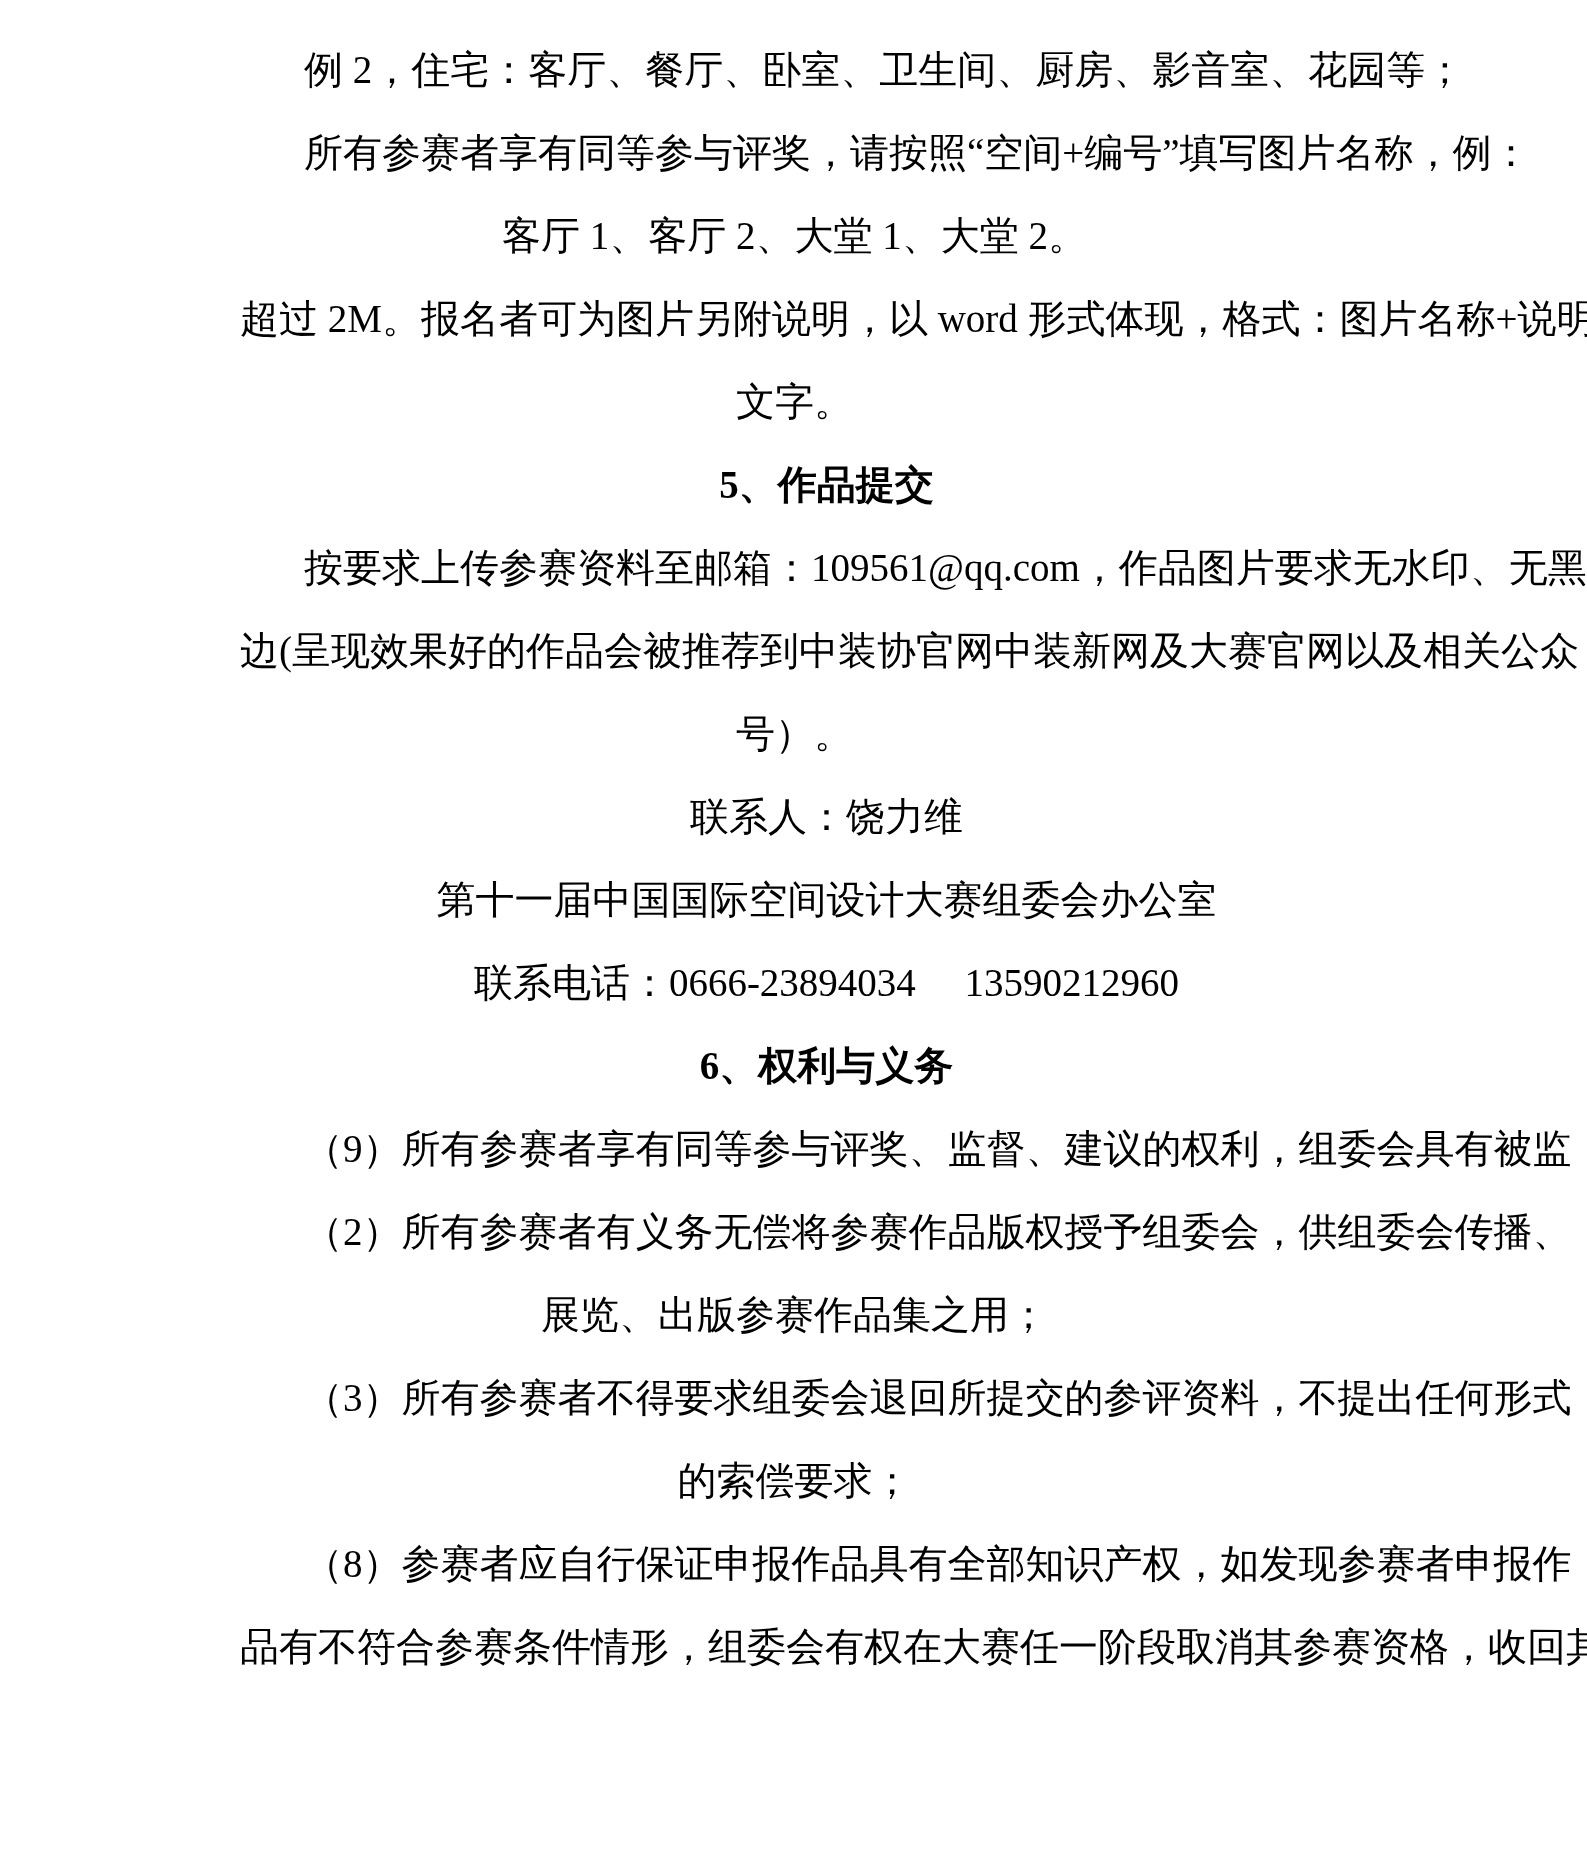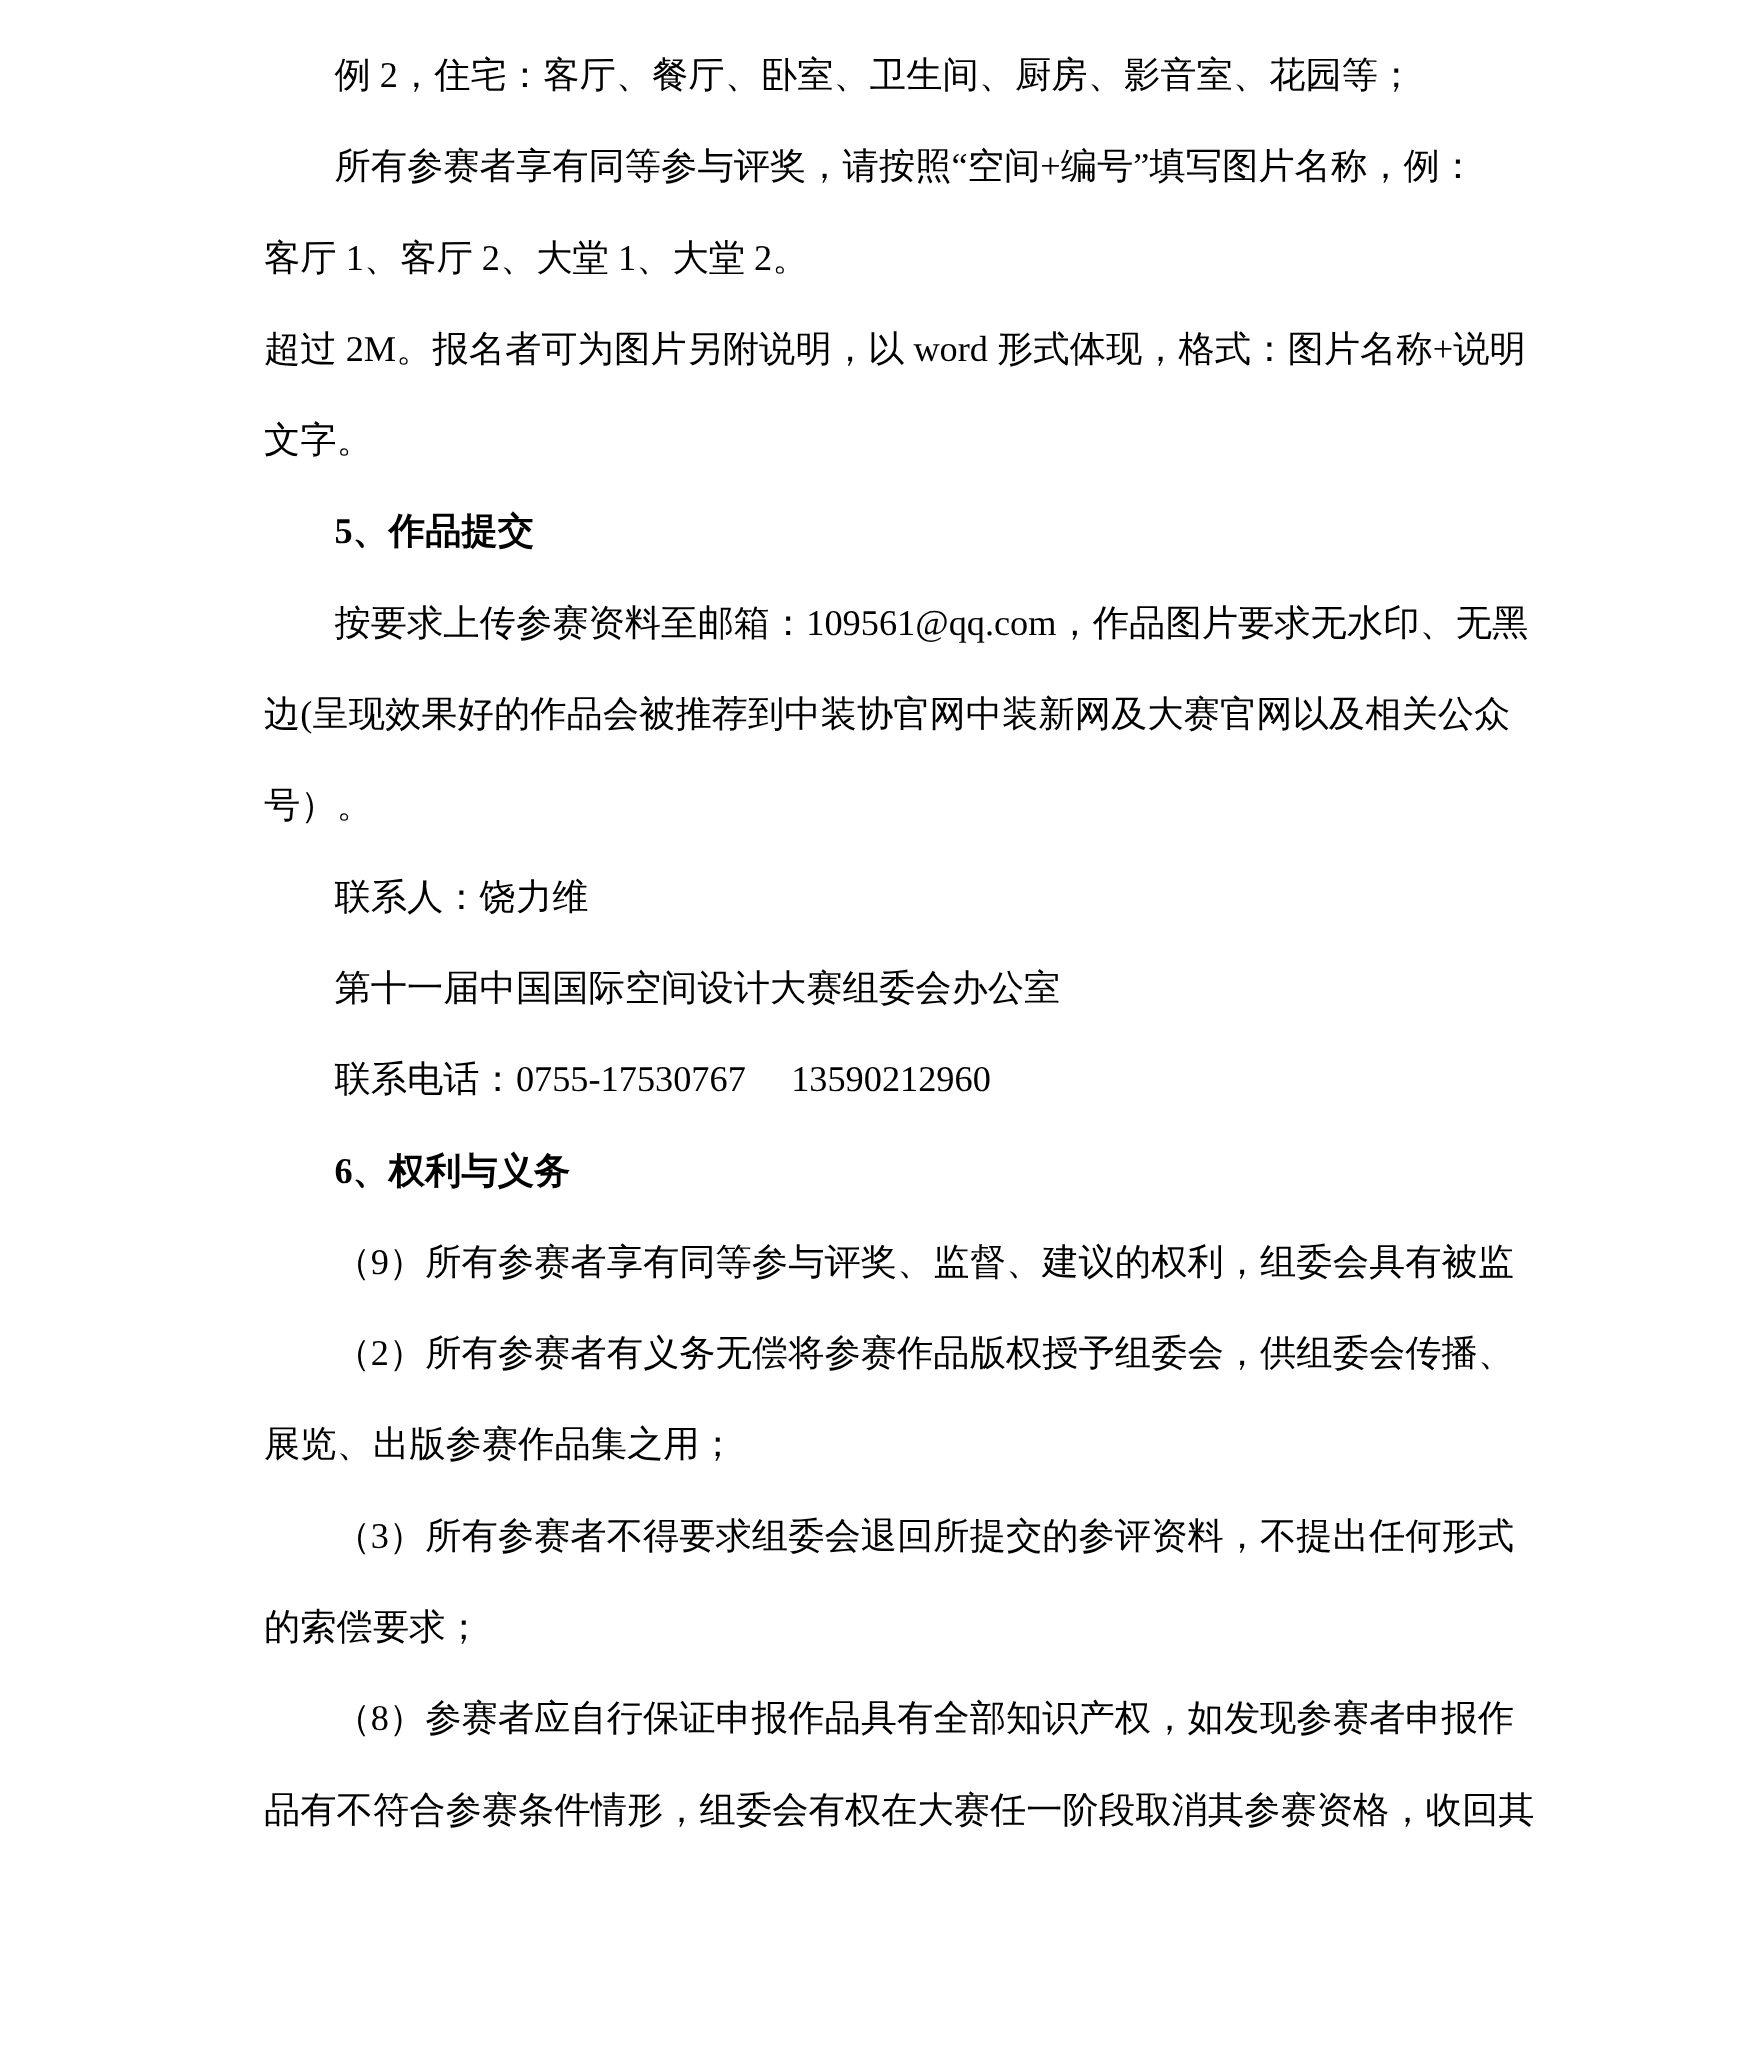--- a/index.html
+++ b/index.html
@@ -13,25 +13,26 @@
     font-family: "Liberation Serif", "DejaVu Serif", serif;
   }
   .page {
     width: 1587px;
     height: 1868px;
     background: #ffffff;
     color: #000000;
     padding: 28px 238px 0 240px;
   }
   .line {
-    font-size: 33px;
+    font-size: 39px;
     line-height: 83px;
     height: 83px;
     white-space: pre;
     color: #000000;
+    text-align: center;
   }
   .line.indent {
     padding-left: 64px;
   }
   .line.bold {
     font-weight: bold;
   }
 </style>
 </head>
 <body>
@@ -41,21 +42,21 @@
   <div class="line indent">所有参赛者享有同等参与评奖，请按照“空间+编号”填写图片名称，例：</div>
   <div class="line">客厅 1、客厅 2、大堂 1、大堂 2。</div>
   <div class="line">超过 2M。报名者可为图片另附说明，以 word 形式体现，格式：图片名称+说明</div>
   <div class="line">文字。</div>
   <div class="line indent bold">5、作品提交</div>
   <div class="line indent">按要求上传参赛资料至邮箱：109561@qq.com，作品图片要求无水印、无黑</div>
   <div class="line">边(呈现效果好的作品会被推荐到中装协官网中装新网及大赛官网以及相关公众</div>
   <div class="line">号）。</div>
   <div class="line indent">联系人：饶力维</div>
   <div class="line indent">第十一届中国国际空间设计大赛组委会办公室</div>
-  <div class="line indent">联系电话：0755-17530767　 13590212960</div>
+  <div class="line indent">联系电话：0666-23894034　 13590212960</div>
   <div class="line indent bold">6、权利与义务</div>
   <div class="line indent">（9）所有参赛者享有同等参与评奖、监督、建议的权利，组委会具有被监</div>
   <div class="line indent">（2）所有参赛者有义务无偿将参赛作品版权授予组委会，供组委会传播、</div>
   <div class="line">展览、出版参赛作品集之用；</div>
   <div class="line indent">（3）所有参赛者不得要求组委会退回所提交的参评资料，不提出任何形式</div>
   <div class="line">的索偿要求；</div>
   <div class="line indent">（8）参赛者应自行保证申报作品具有全部知识产权，如发现参赛者申报作</div>
   <div class="line">品有不符合参赛条件情形，组委会有权在大赛任一阶段取消其参赛资格，收回其</div>
 </div>
 

